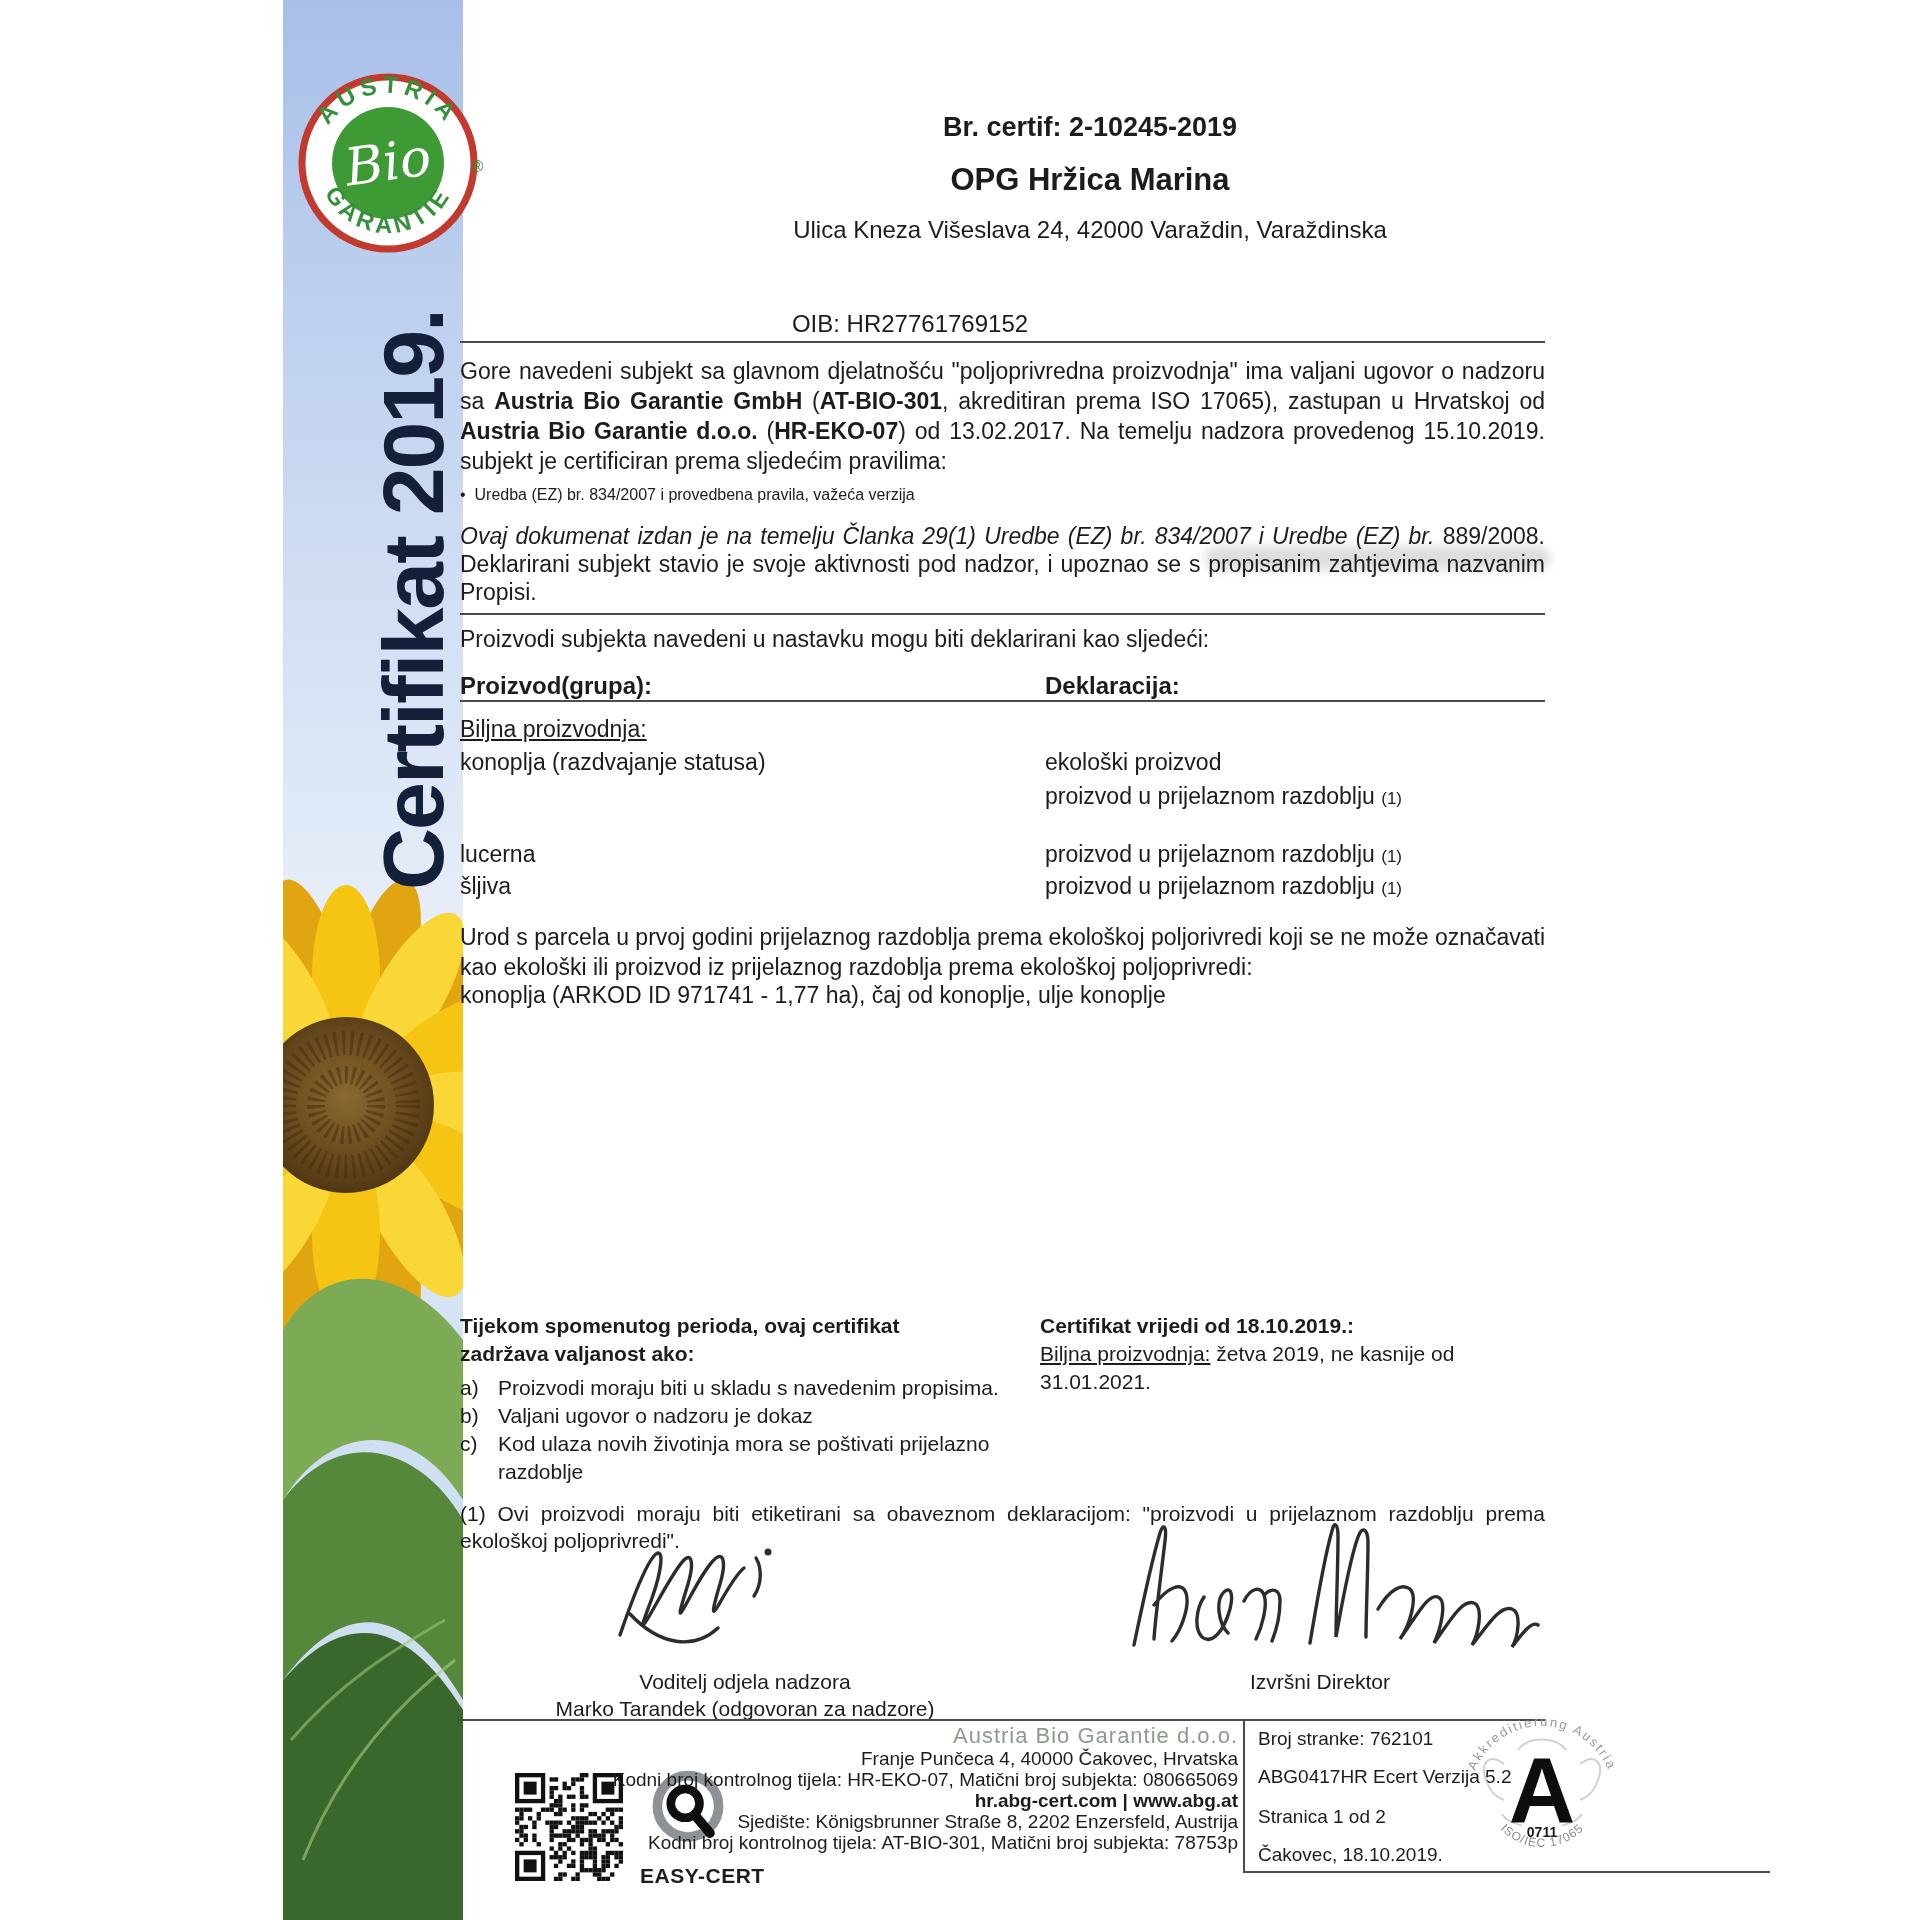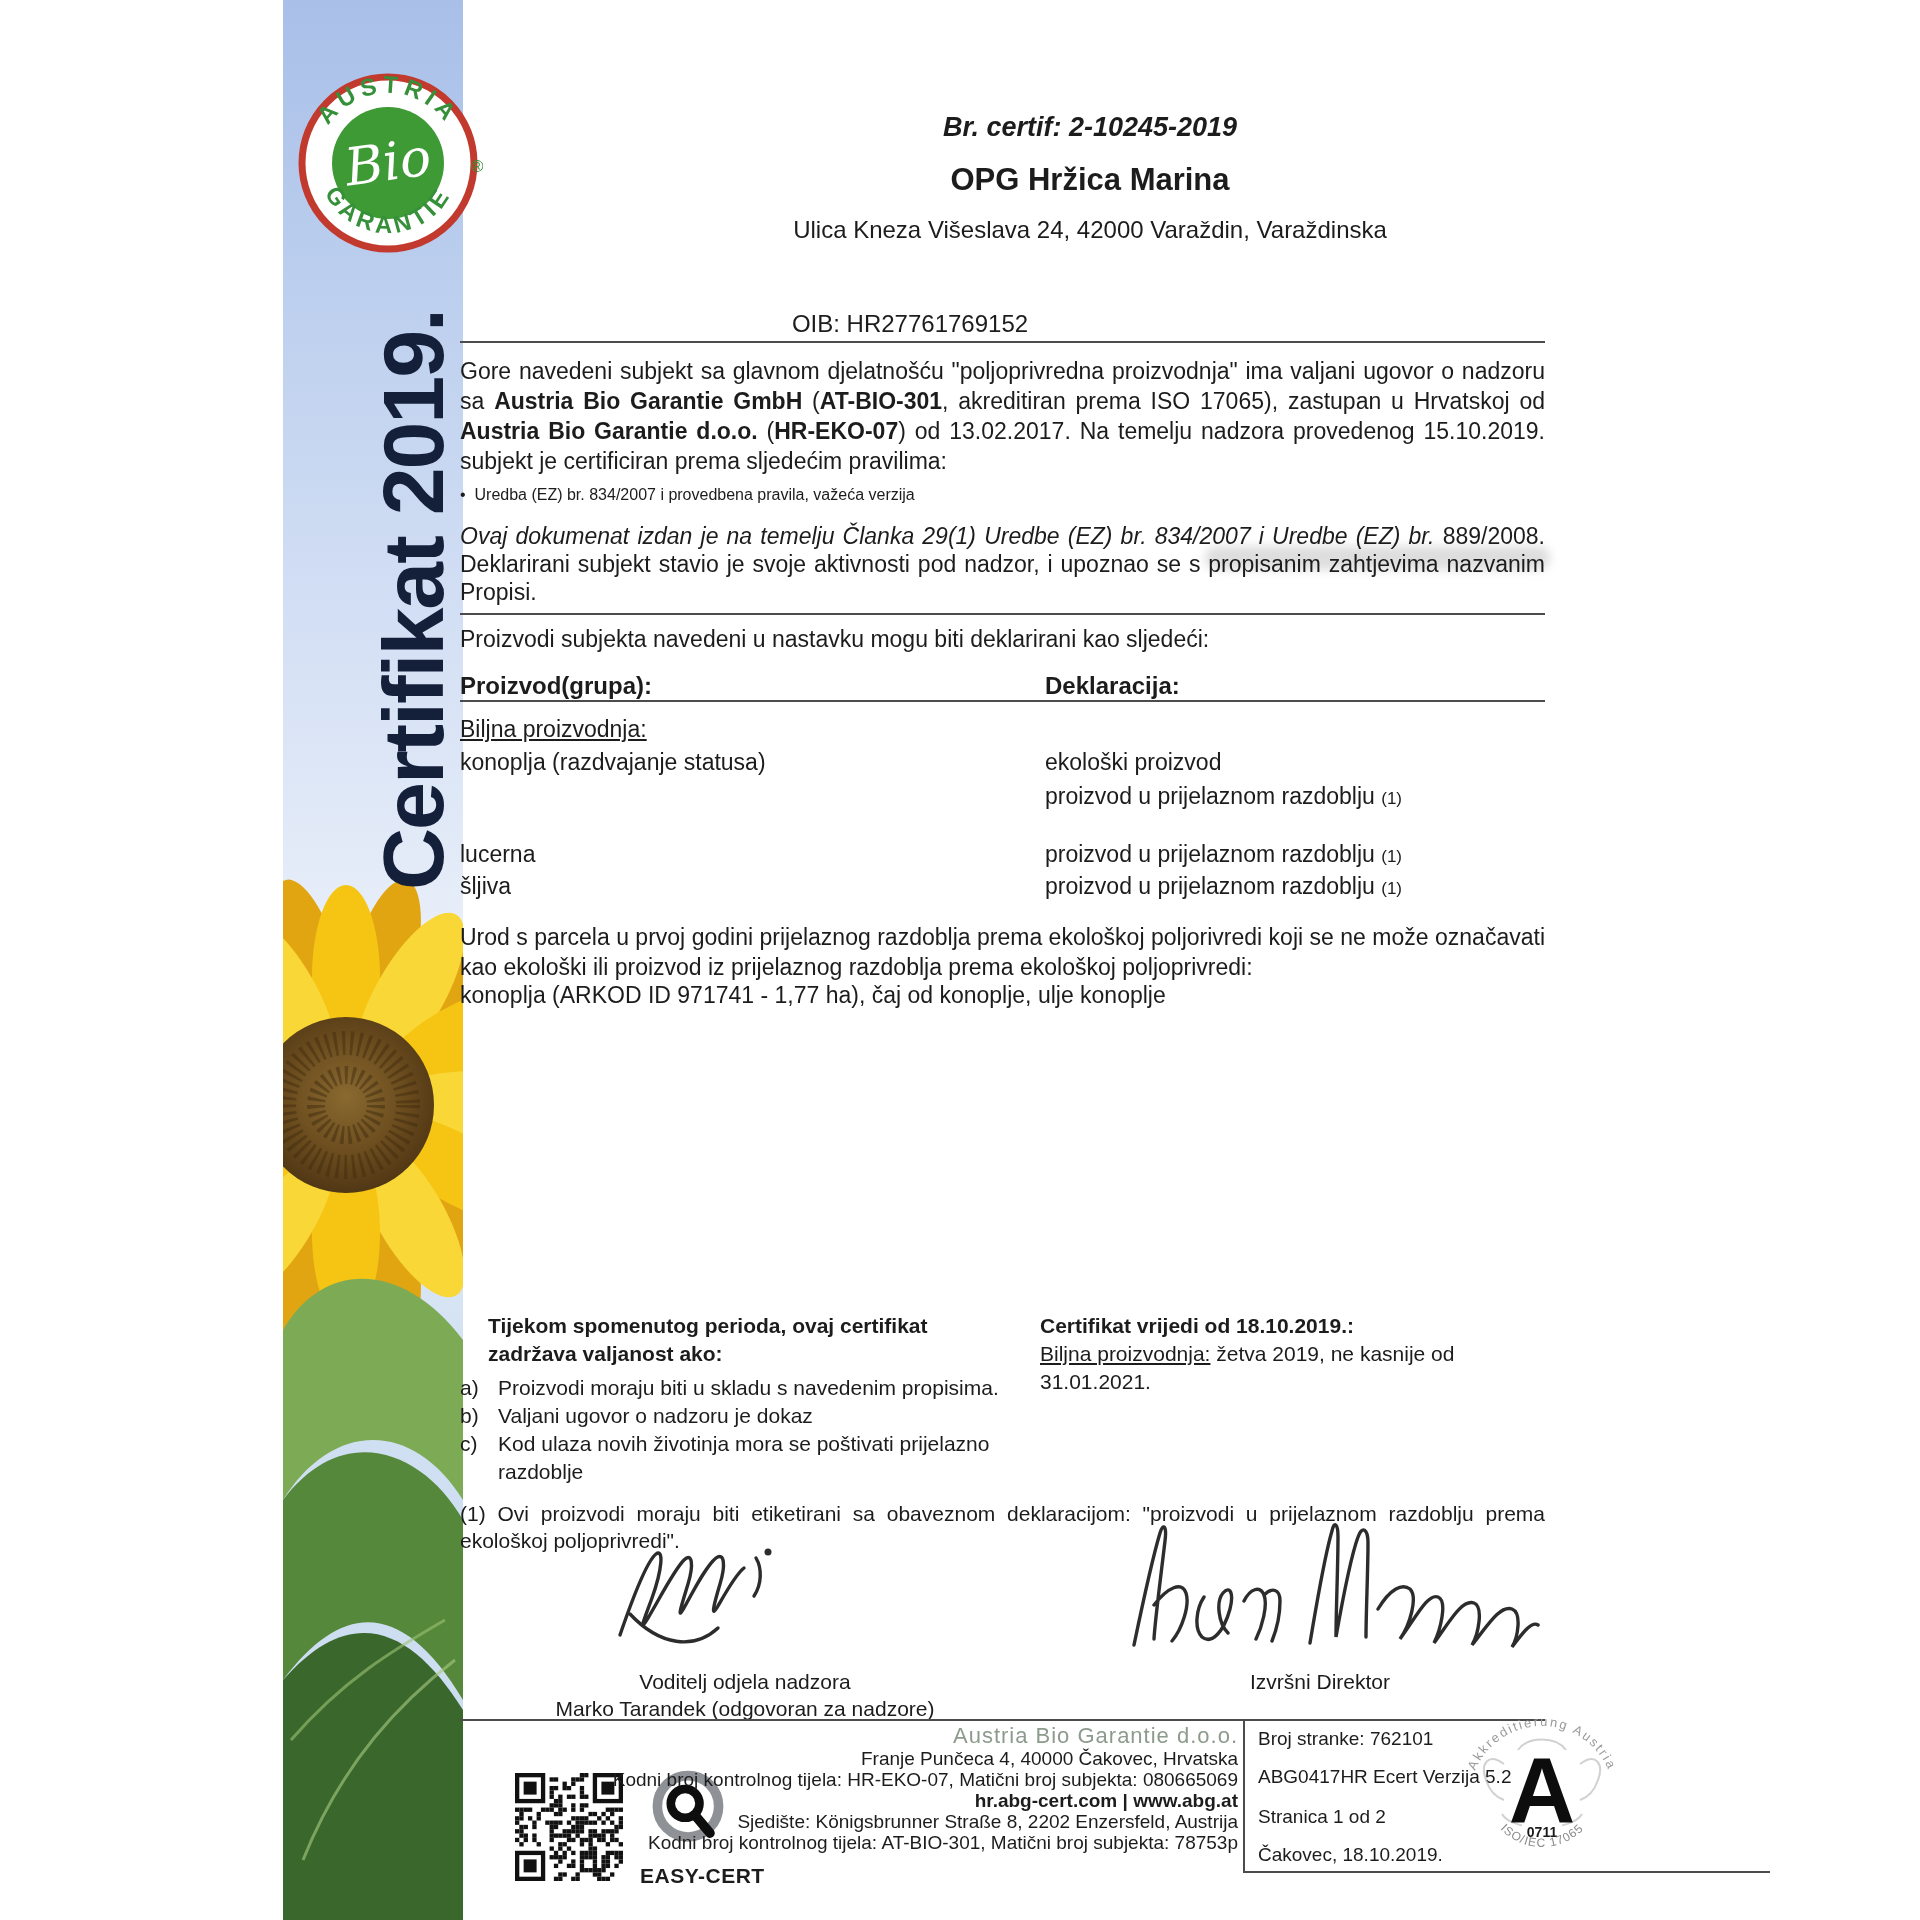--- a/index.html
+++ b/index.html
@@ -11,21 +11,21 @@
   .strip svg{position:absolute;left:0;top:860px;}
   
   .vtitle{position:absolute;left:358px;top:298px;height:604px;width:110px;
           writing-mode:vertical-rl;transform:rotate(180deg);
           display:flex;align-items:center;justify-content:center;
           font-size:86px;font-weight:bold;letter-spacing:-2px;color:#141f3a;}
   
   .abglogo{position:absolute;left:293px;top:68px;width:190px;height:190px;}
   
   .hdr-center{position:absolute;left:640px;width:900px;text-align:center;}
-  .certno{top:112px;font-size:27px;font-weight:bold;font-style:italic;}
+  .certno{top:112px;font-size:27px;font-weight:bold;}
   .subject{top:162px;font-size:31px;font-weight:bold;}
   .addr{top:216px;font-size:24px;}
   .country{top:248px;font-size:24px;}
   .oib{position:absolute;left:460px;width:900px;top:310px;text-align:center;font-size:24px;}
   
   .rule{position:absolute;background:#4c4c4c;height:2px;}
   .vrule{position:absolute;background:#4c4c4c;width:2px;}
   
   .para{position:absolute;left:460px;width:1085px;font-size:23px;line-height:30px;text-align:justify;}
   .b{font-weight:bold;}
@@ -36,21 +36,21 @@
   .prodintro{position:absolute;left:460px;top:626px;font-size:23px;}
   .th{position:absolute;top:672px;font-size:24px;font-weight:bold;}
   .group{position:absolute;left:460px;top:716px;font-size:23px;text-decoration:underline;}
   .cell{position:absolute;font-size:23px;line-height:29px;}
   .col1{left:460px;width:480px;}
   .col2{left:1045px;width:500px;}
   .fnref{font-size:17px;}
   .harvestitems{position:absolute;left:460px;top:982px;font-size:23px;}
   
   .cond{position:absolute;left:460px;top:1312px;width:565px;font-size:21px;line-height:28px;}
-  .cond .t{font-weight:bold;margin-left:28px;}
+  .cond .t{font-weight:bold;}
   .cond ol{margin:6px 0 0 0;padding:0;list-style:none;}
   .cond li{position:relative;padding-left:38px;}
   .cond li .m{position:absolute;left:0;}
   .validity{position:absolute;left:1040px;top:1312px;width:510px;font-size:21px;line-height:28px;}
   .validity .t{font-weight:bold;}
   .validity .lbl{text-decoration:underline;}
   .footnote{position:absolute;left:460px;top:1500px;width:1085px;font-size:21px;line-height:27px;text-align:justify;}
   
   .sig{position:absolute;}
   .sigcap{position:absolute;text-align:center;font-size:21px;line-height:27px;}

